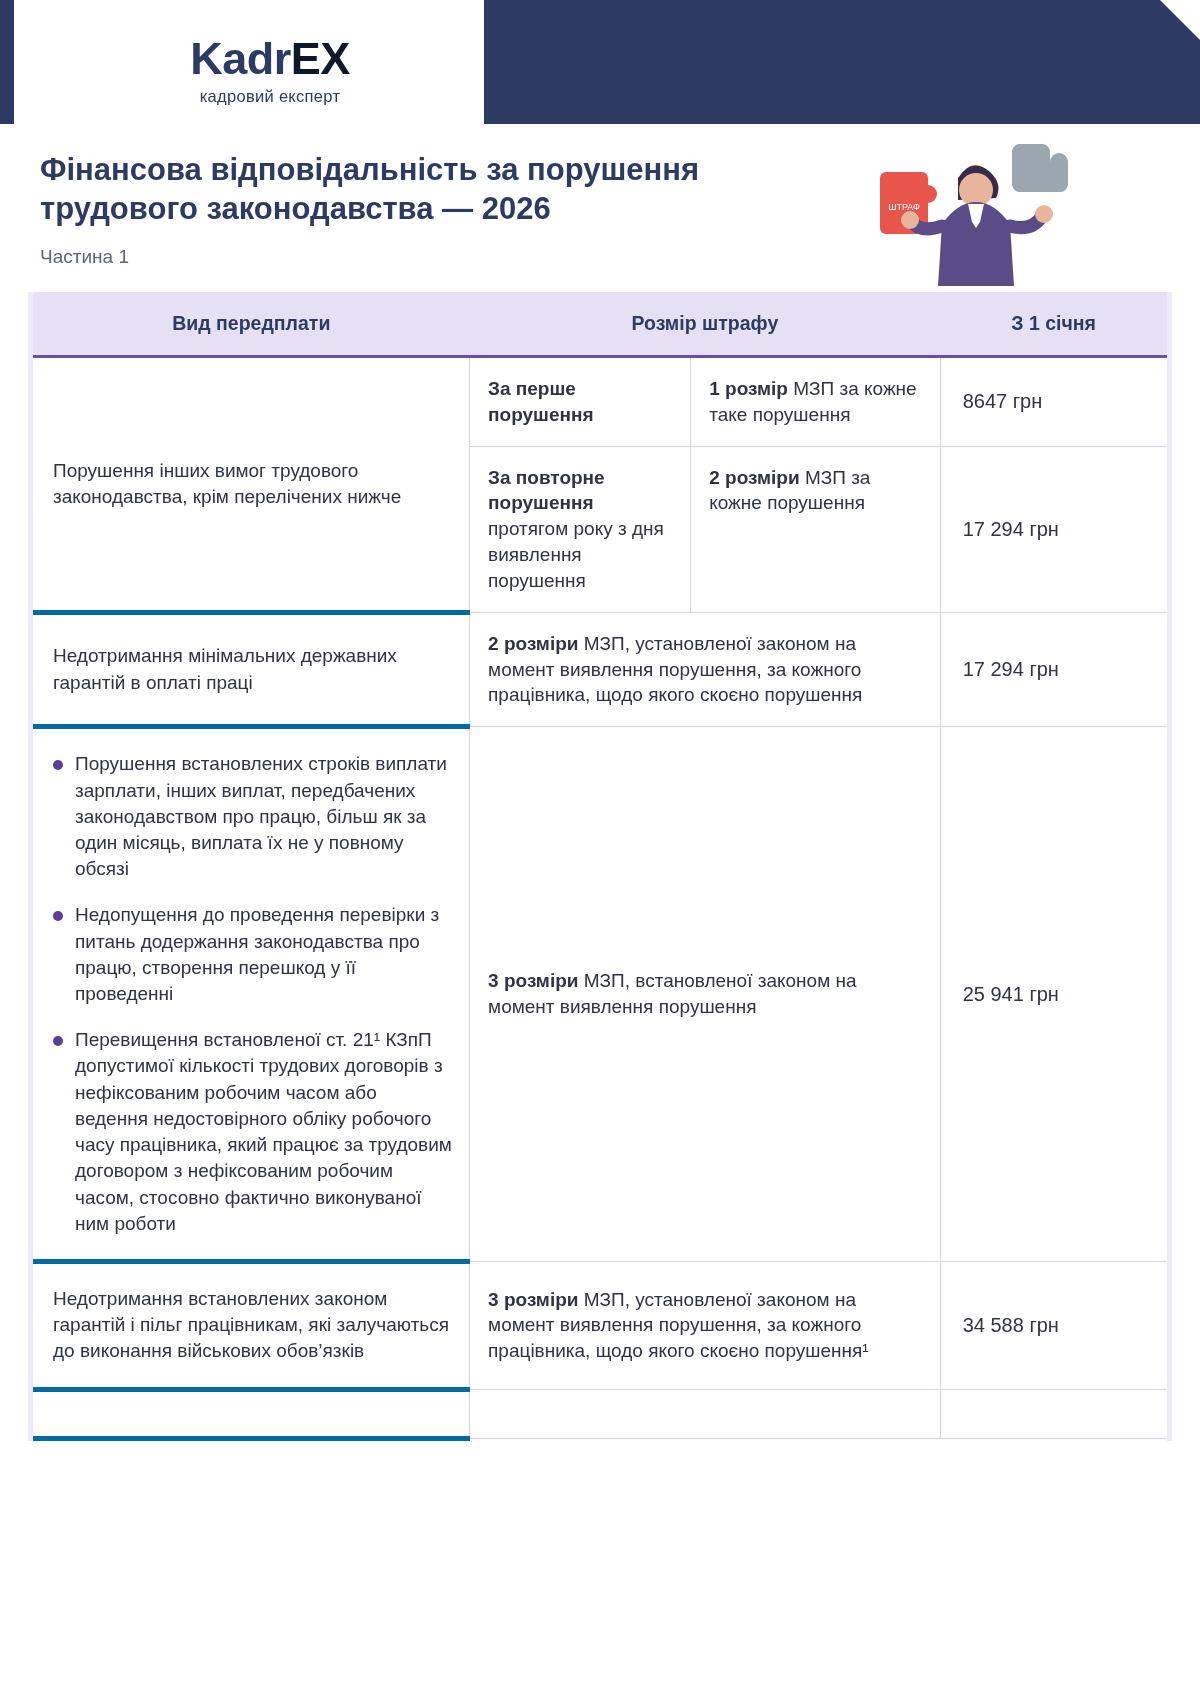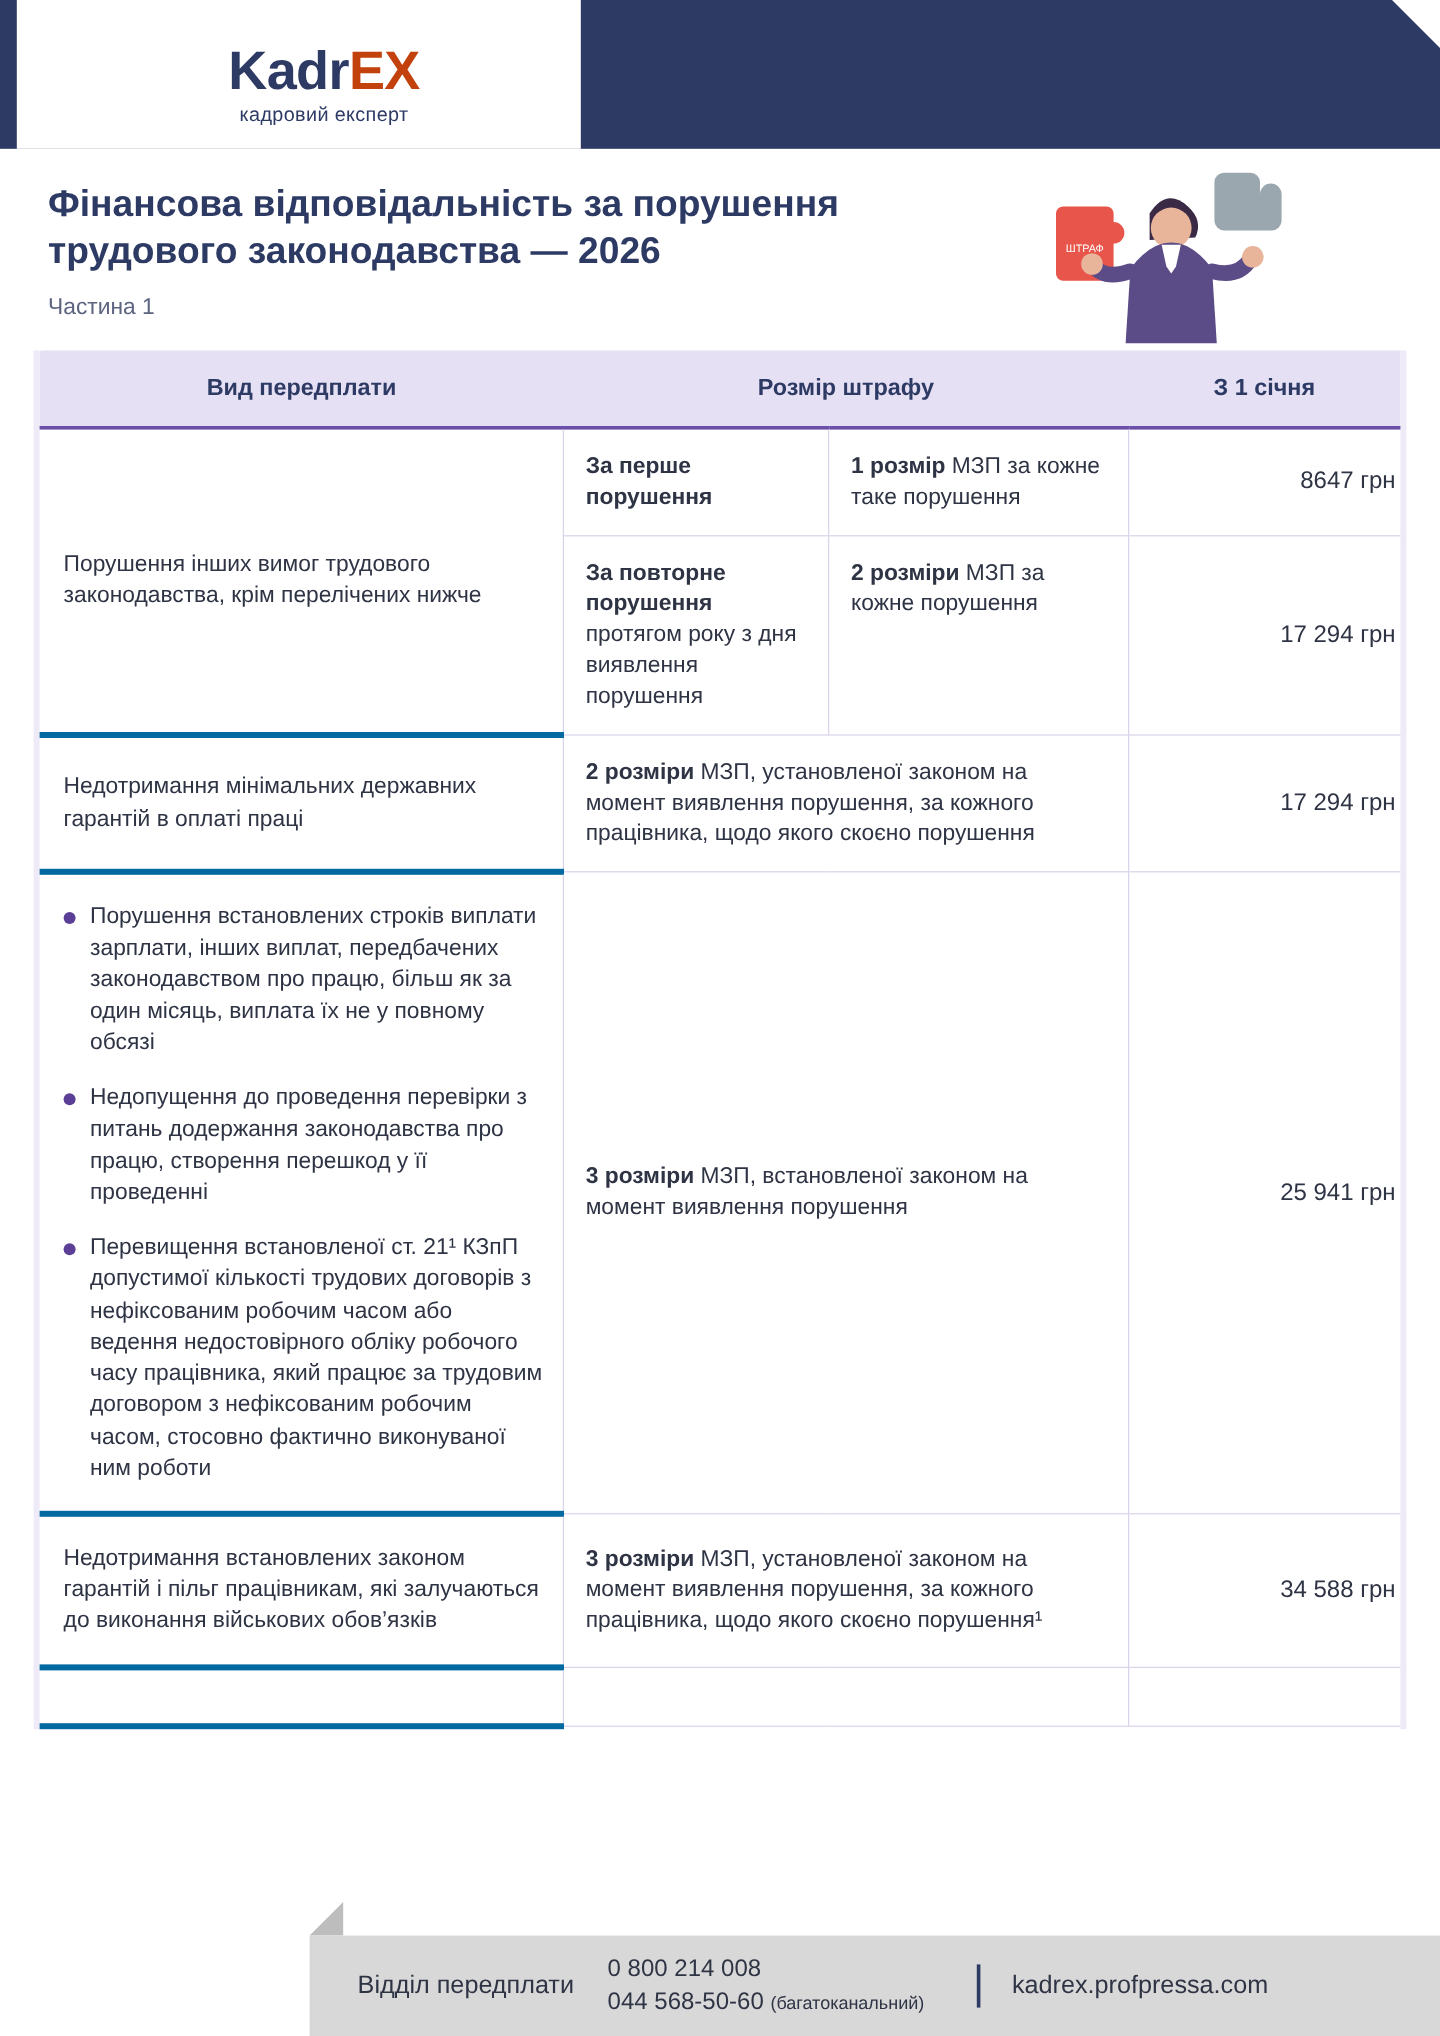--- a/index.html
+++ b/index.html
@@ -47,21 +47,21 @@
     text-align: center;
     width: 260px;
   }
   .logo-main {
     font-size: 45px;
     font-weight: bold;
     letter-spacing: -0.5px;
     color: #2d3a64;
     line-height: 1;
   }
-  .logo-main .ex { color: #c2410c; }
+  .logo-main .ex { color: #0f172a; }
   .logo-sub {
     margin-top: 6px;
     font-size: 16.5px;
     color: #2d3a64;
     letter-spacing: 0.3px;
   }
   .header-title {
     position: absolute;
     left: 500px; top: 52px;
     width: 640px;
@@ -133,24 +133,24 @@
     font-size: 19px;
     color: #2f3445;
     line-height: 1.36;
     vertical-align: top;
     border-bottom: 1px solid #d9d2ea;
     border-right: 1px solid #d9d2ea;
   }
   .fine-cell.mid { vertical-align: middle; }
   .fine-cell b { font-weight: bold; }
   .amount-cell {
-    padding: 18px 4px;
+    padding: 18px 22px;
     font-size: 20px;
     color: #2f3445;
-    text-align: right;
+    text-align: left;
     vertical-align: middle;
     border-bottom: 1px solid #d9d2ea;
   }
   .top-accent td, .top-accent th { border-top: 3px solid #6b4fa8; }
   .bullet-item {
     position: relative;
     padding-left: 22px;
     margin-bottom: 20px;
   }
   .bullet-item:last-child { margin-bottom: 0; }
@@ -326,27 +326,14 @@
 
         <tr>
           <td class="violation-cell" style="height:32px;"></td>
           <td class="fine-cell" colspan="2"></td>
           <td class="amount-cell"></td>
         </tr>
       </tbody>
     </table>
   </div>
 
-  <div class="footer">
-    <div class="footer-corner"></div>
-    <div class="footer-band"></div>
-    <div class="footer-content">
-      <div class="footer-label">Відділ передплати</div>
-      <div class="footer-phones">
-        <div>0 800 214 008</div>
-        <div><span>044 568-50-60</span> <span class="small">(багатоканальний)</span></div>
-      </div>
-      <div class="footer-sep"></div>
-      <div class="footer-site">kadrex.profpressa.com</div>
-    </div>
-  </div>
 
 </div>
 
 </body></html>

